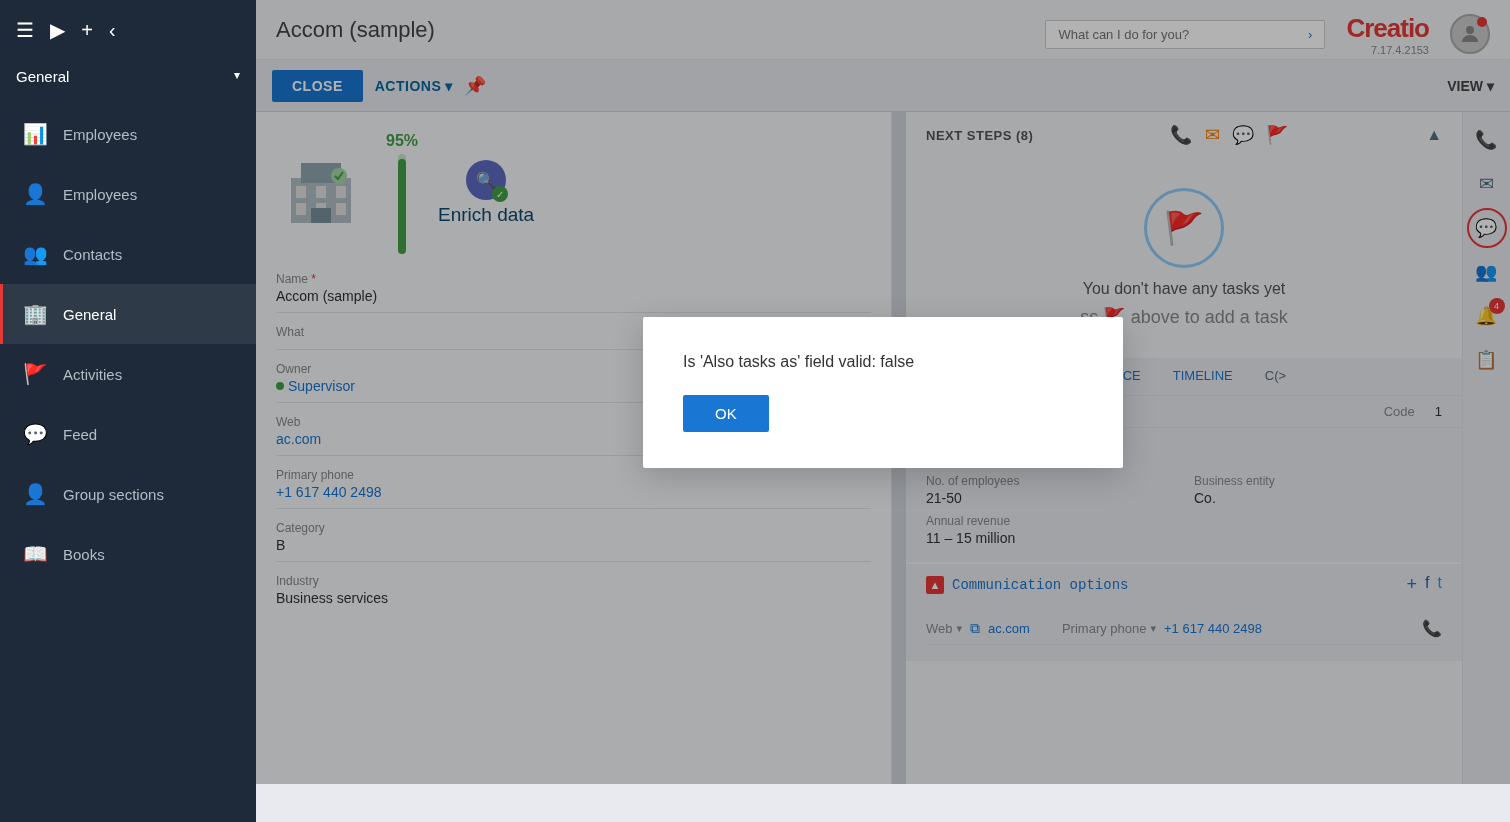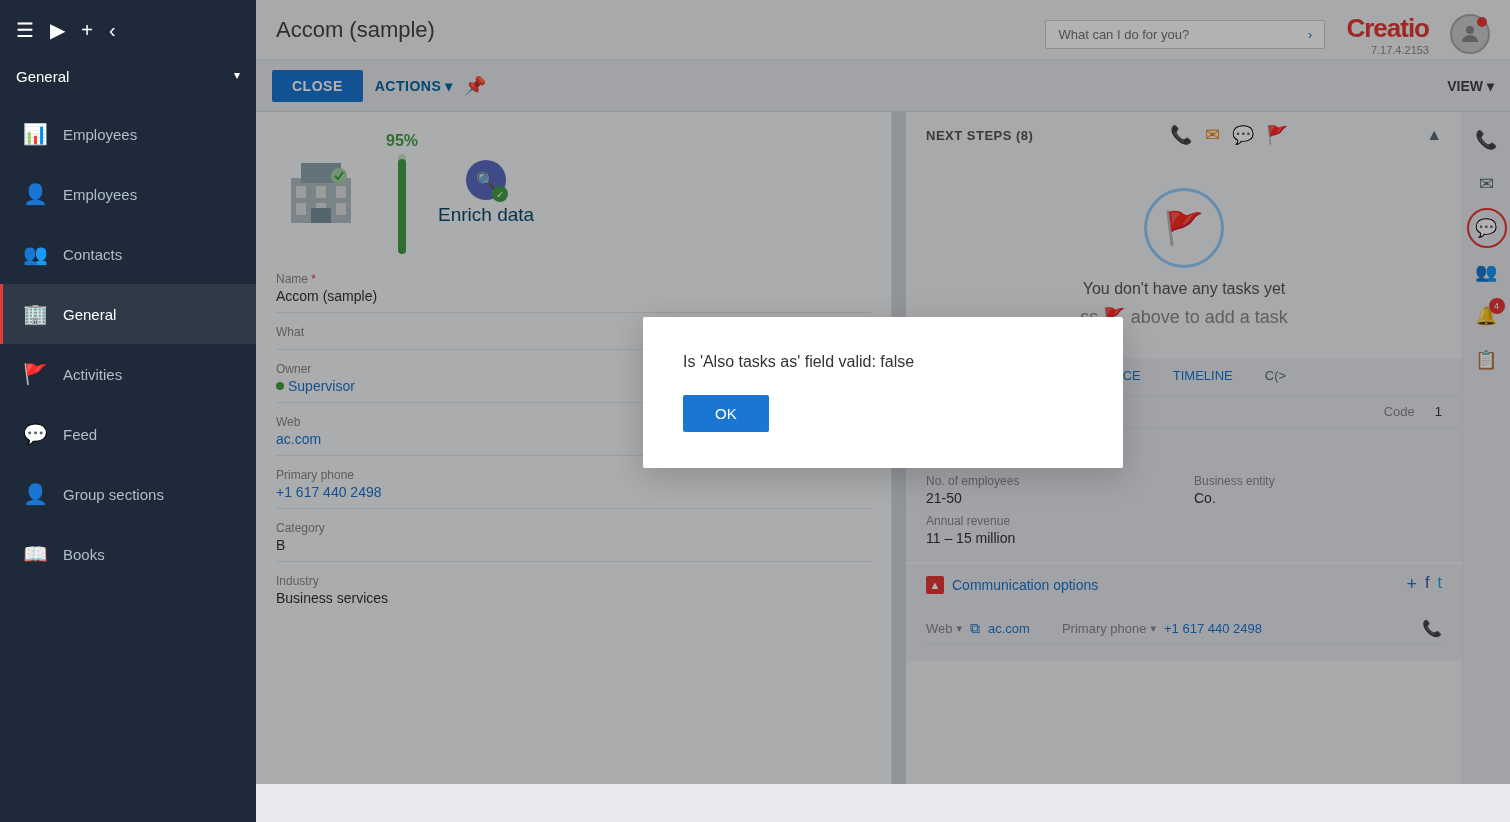--- a/index.html
+++ b/index.html
@@ -313,21 +313,21 @@
       align-items: center;
       padding: 10px 20px;
       gap: 8px;
       cursor: pointer;
     }
     .section-chevron {
       width: 18px; height: 18px; background: #e53935;
       border-radius: 2px; display: flex; align-items: center; justify-content: center;
       color: #fff; font-size: 11px;
     }
-    .section-title { font-size: 14px; color: #1976d2; font-weight: 500; }
+    .section-title { font-size: 14px; color: #1976d2; font-weight: 500; font-family: Liberation Mono, monospace; }
     .section-add { color: #1976d2; font-size: 18px; margin-left: auto; }
     .section-social { display: flex; gap: 8px; margin-left: auto; }
     .social-icon { font-size: 16px; color: #546e7a; }
     .social-icon.fb { color: #3b5998; }
     .social-icon.tw { color: #1da1f2; }
 
     .section-body {
       display: grid;
       grid-template-columns: 1fr 1fr;
       gap: 8px 20px;

